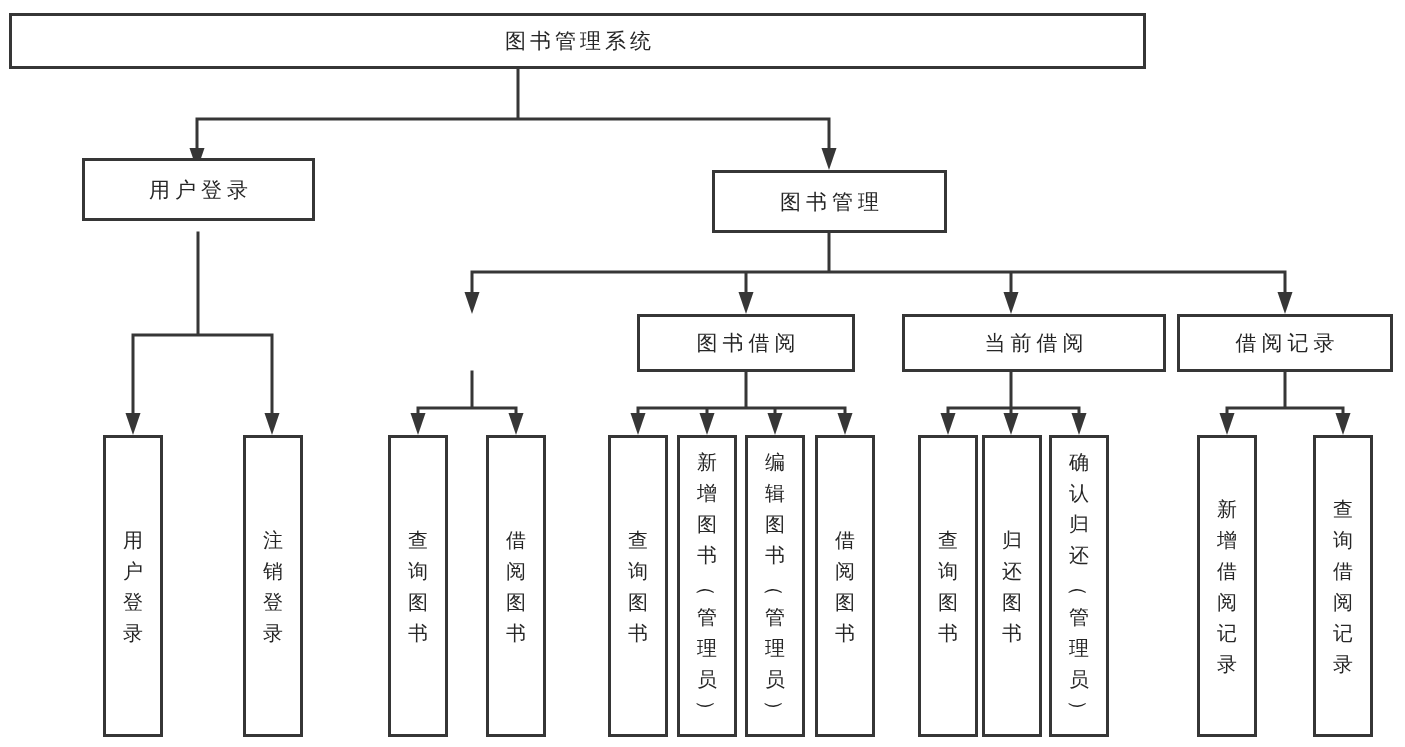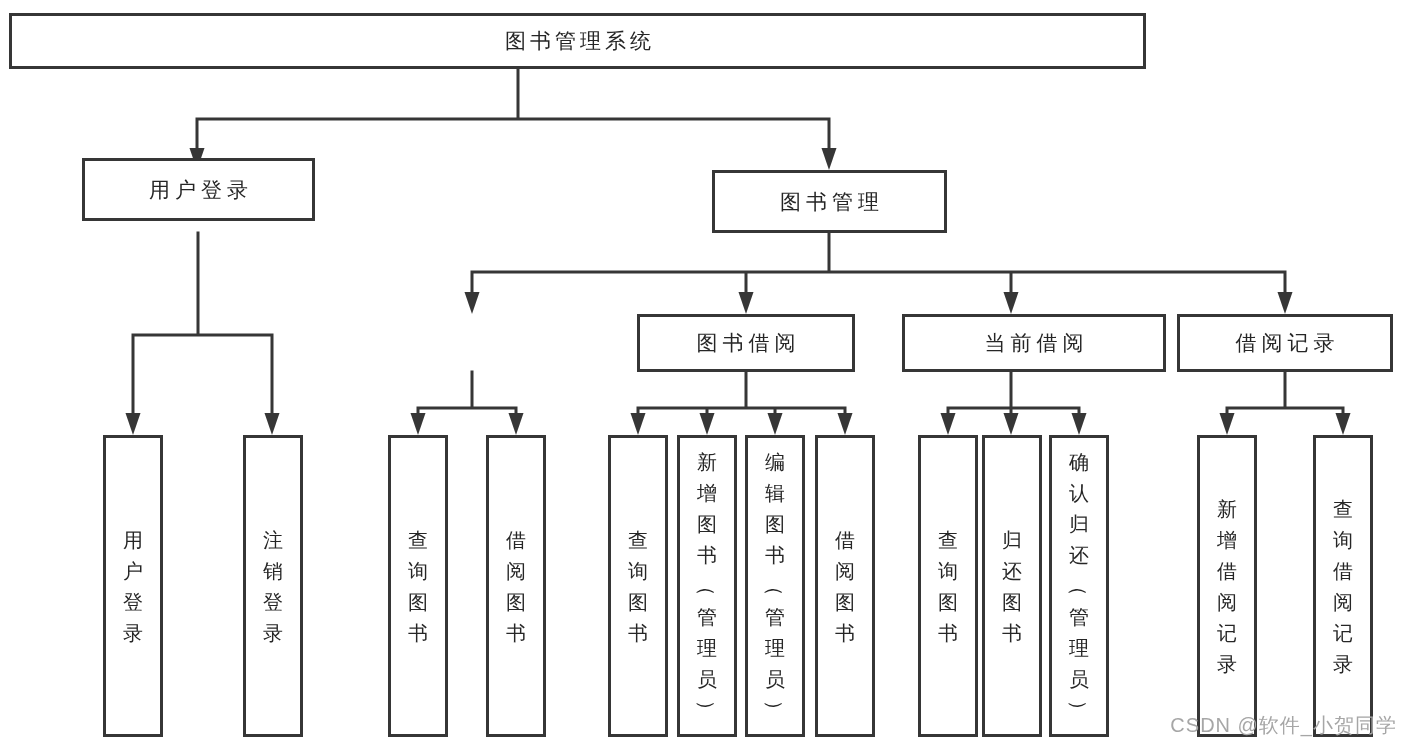--- a/index.html
+++ b/index.html
@@ -269,14 +269,13 @@
     <div class="vtext">
         <span>查</span>
         <span>询</span>
         <span>借</span>
         <span>阅</span>
         <span>记</span>
         <span>录</span>
       </div>
   </div>
 
-  <div class="watermark">CSDN @软件_小贺同学</div>
 </div>
 
 </body></html>

